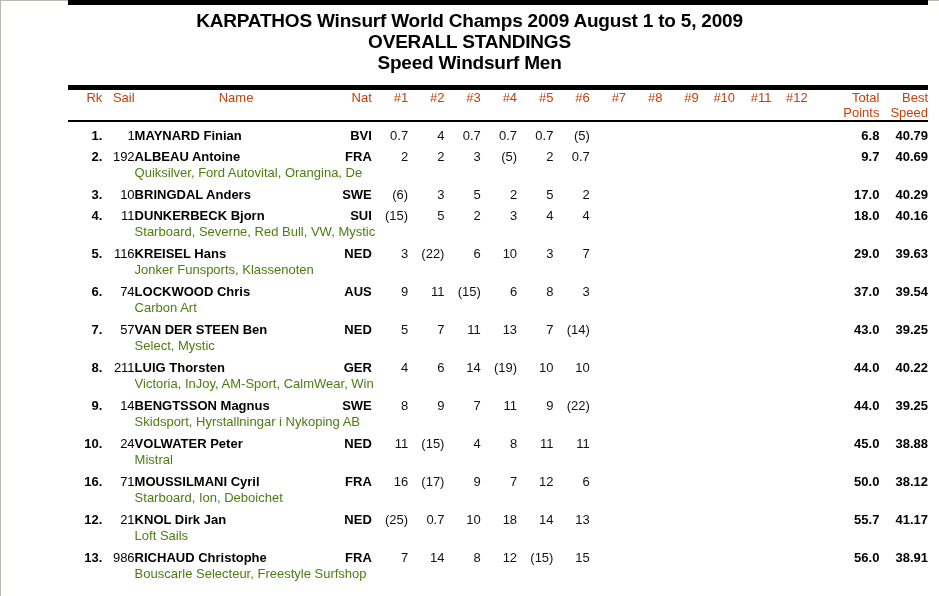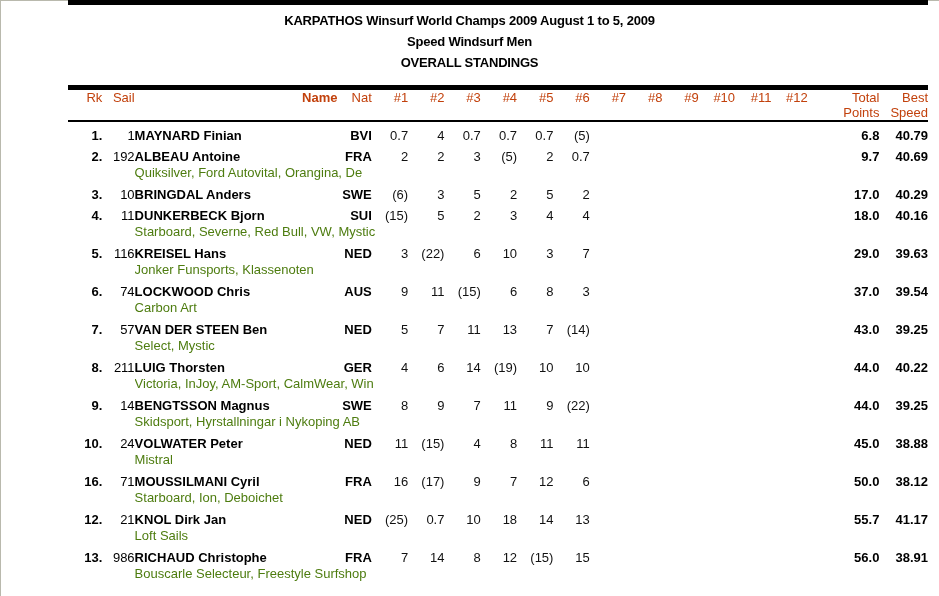--- a/index.html
+++ b/index.html
@@ -48,21 +48,21 @@
     margin-right: 11px;
   }
 
   
   .title-block {
     text-align: center;
     padding-top: 5px;
   }
   .title-line {
     font-weight: bold;
-    font-size: 13px;
+    font-size: 19px;
     line-height: 21px;
     letter-spacing: -0.2px;
     white-space: nowrap;
   }
 
   
   table.standings {
     margin-left: 68px;
     width: 860px;
     border-collapse: collapse;
@@ -90,21 +90,21 @@
   thead th {
     font-weight: normal;
     font-size: 12.5px;
     line-height: 15px;
     color: #c2410c;
     padding-top: 6px;
     padding-bottom: 5px;
     vertical-align: top;
   }
   th.h-rk, th.h-sail { text-align: right; padding-right: 3px; }
-  th.h-name { text-align: right; padding-left: 4px; font-weight: bold; }
+  th.h-name { text-align: center; padding-left: 4px; }
   th.h-nat  { text-align: right; margin-top: 20px; }
   th.h-race { text-align: right; padding-right: 3px; }
   th.h-tot, th.h-best { text-align: right; }
   th .hstack { display: block; }
   th .hstack .l2 { display: block; }
 
   
   tbody tr.row-main > td { padding-top: 6px; }
   tbody tr.row-spons > td { padding-top: 1px; padding-bottom: 1px; }
 
@@ -165,22 +165,22 @@
 <div class="page-frame"></div>
 
 <div class="sheet">
 
   <div class="rule-wrap">
     <div class="rule-thick"></div>
   </div>
 
   <div class="title-block">
     <div class="title-line">KARPATHOS Winsurf World Champs 2009 August 1 to 5, 2009</div>
+    <div class="title-line">OVERALL STANDINGS</div>
     <div class="title-line">Speed Windsurf Men</div>
-    <div class="title-line">OVERALL STANDINGS</div>
   </div>
 
   <div class="rule-wrap" style="margin-top:12px;">
     <div class="rule-thick"></div>
   </div>
 
   <table class="standings">
     <colgroup>
       <col class="c-rk">
         <col class="c-sail">

